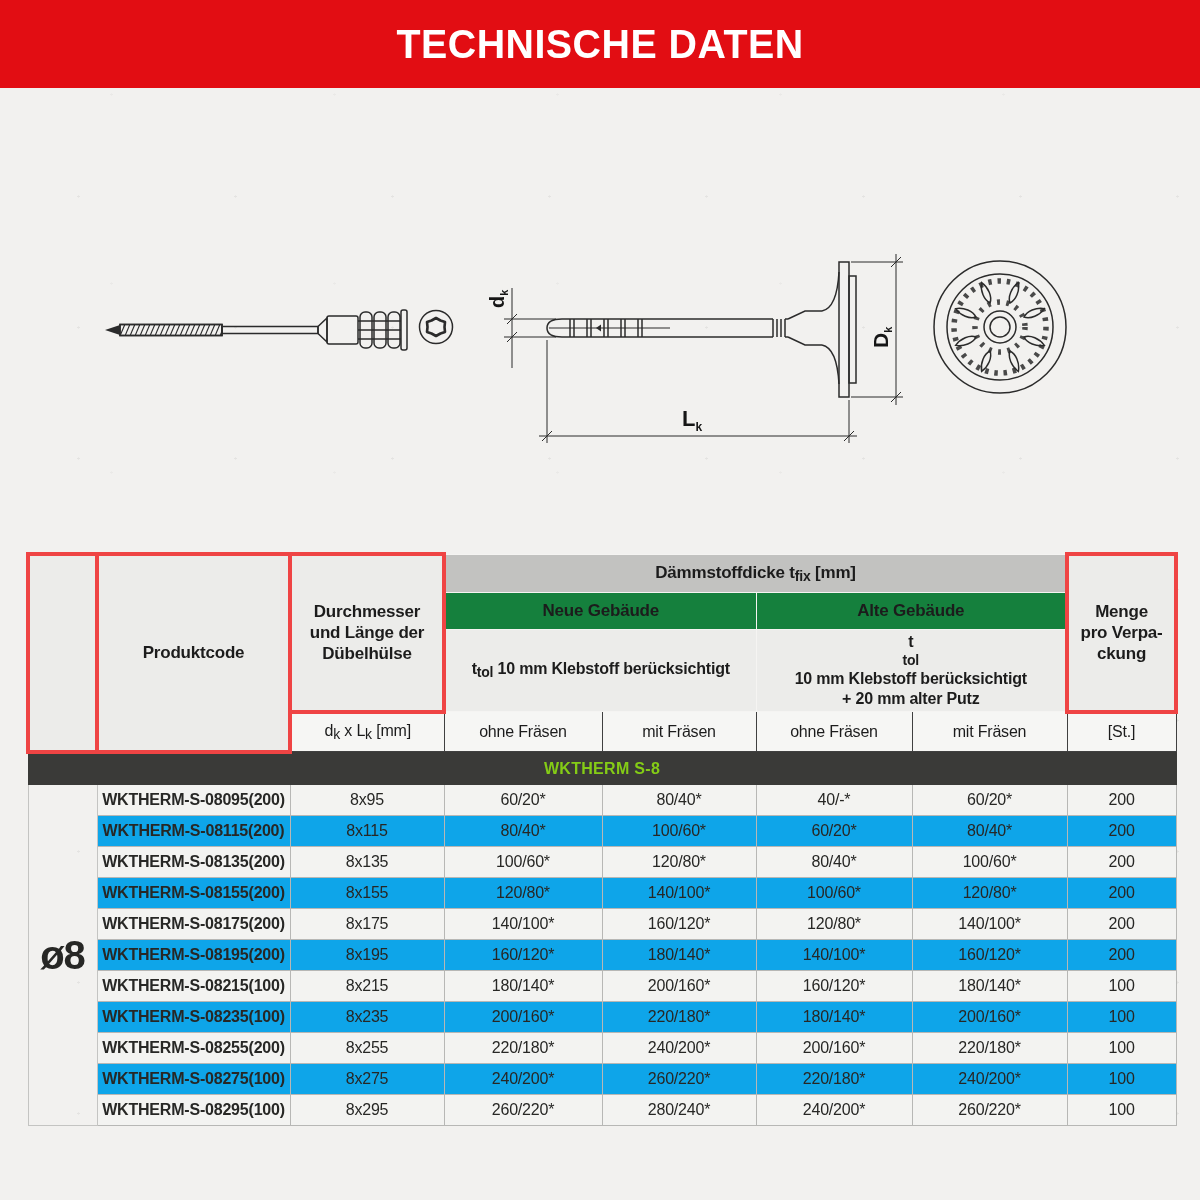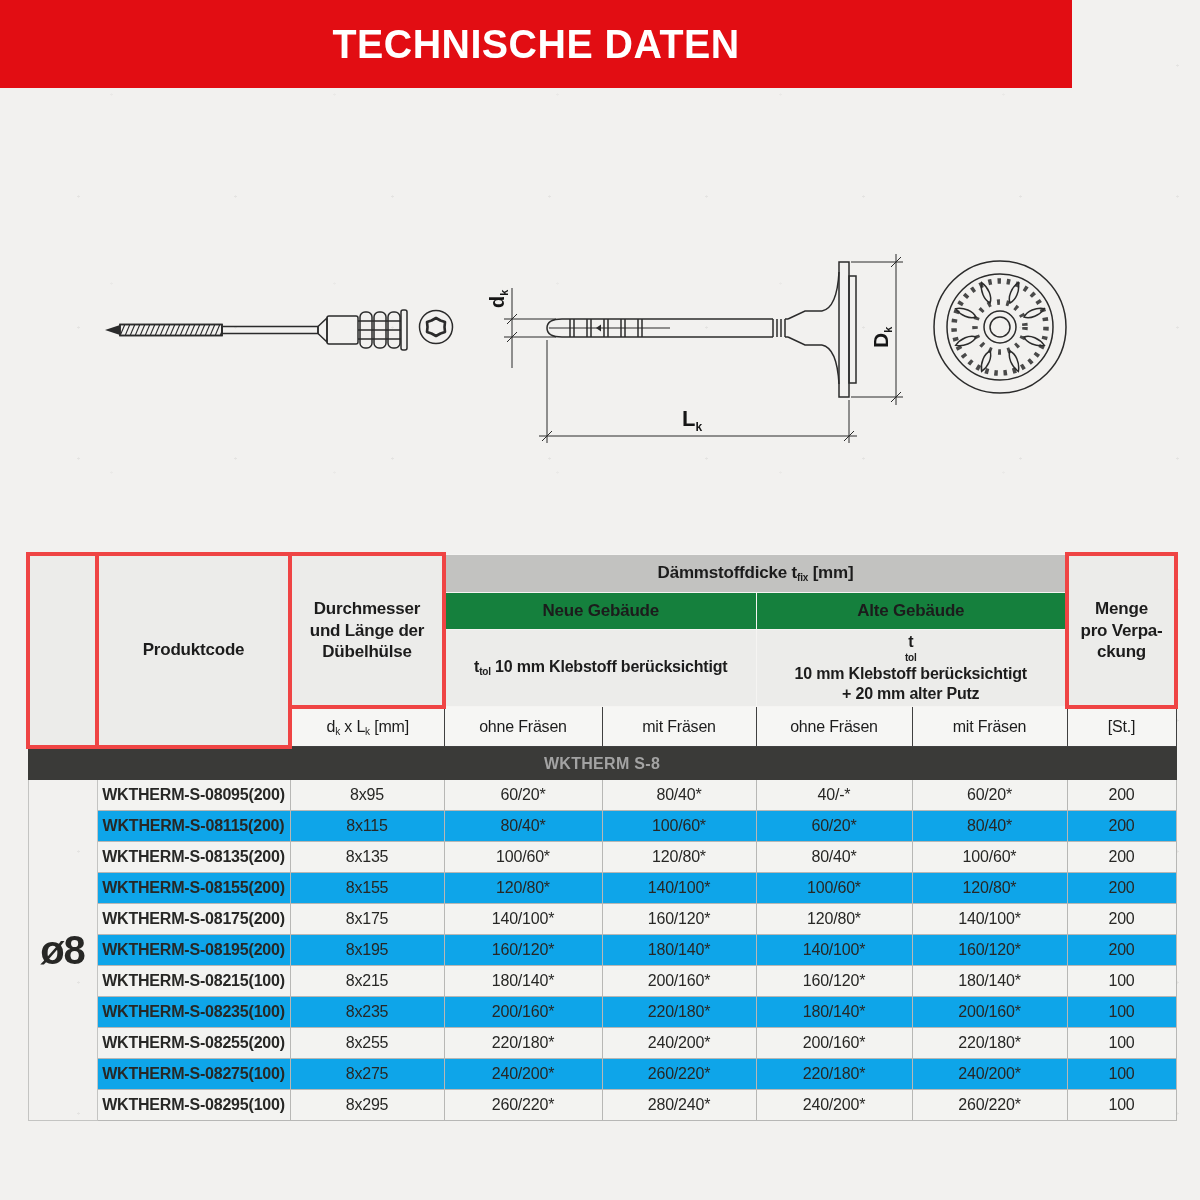--- a/index.html
+++ b/index.html
@@ -11,21 +11,21 @@
       radial-gradient(#e4e3e1 1px, transparent 1.5px),
       radial-gradient(#eae9e7 1px, transparent 1.5px);
     background-size:157px 131px, 223px 189px;
     color:#1c1c1c;
     overflow:hidden;
   }
   #page { position:relative; width:1200px; height:1200px; }
 
   
   .banner {
-    position:absolute; left:0; top:0; width:1072px; height:88px;
+    position:absolute; left:0; top:0; width:1200px; height:88px;
     background:#e20d13; display:flex; align-items:center; justify-content:center;
   }
   .banner h1 {
     color:#ffffff; font-size:41px; font-weight:800;
     letter-spacing:0.5px; transform:scaleX(0.96);
   }
 
   
   .drawings { position:absolute; left:60px; top:240px; width:1030px; height:230px; }
   .drawings svg text { font-family:"Liberation Sans", sans-serif; font-weight:bold; fill:#161616; }
@@ -40,34 +40,34 @@
 
   
   td.hL  { background:#ececea; border:4px solid #ef4444; font-weight:bold; font-size:17px; }
   td.hA  { background:#c2c2c0; border:1px solid #f5f4f2; font-weight:bold; font-size:17px; }
   td.hB  { background:#15803d; border:1px solid #f5f4f2; font-weight:bold; font-size:17px; }
   td.hC  { background:#ececea; border:1px solid #f5f4f2; font-weight:bold; font-size:16px; }
   td.hD  { background:#f6f6f4; border:1px solid #404040; font-weight:normal; font-size:16px; }
   tr.rA { height:38px; } tr.rB { height:37px; } tr.rC { height:63px; } tr.rD { height:40px; }
 
   td.groupband {
-    background:#3a3a38; color:#a3a3a3; font-weight:bold; font-size:16px;
+    background:#3a3a38; color:#84cc16; font-weight:bold; font-size:16px;
     letter-spacing:0.3px; border:1px solid #3a3a38; height:33px;
   }
 
   tr.dr { height:31px; }
   tr.dr td { border:1px solid #b7b7b5; color:#272725; }
   tr.dr.odd  td { background:#f3f3f1;margin-top:44px; }
   tr.dr.even td { background:#0ea5e9; }
   td.codeCell { font-weight:bold; font-size:16px; }
   td.diaCell {
     background:transparent !important; border:1px solid #c4c4c2 !important;
     font-weight:bold; font-size:40px; letter-spacing:-1px;
   }
-  .sub  { font-size:10px; vertical-align:-3px; }
+  .sub  { font-size:14px; vertical-align:-3px; }
   .stack span { display:block; line-height:1.25; }
 </style>
 </head>
 <body>
 <div id="page">
 
 <div class="banner">
   <h1>TECHNISCHE DATEN</h1>
 </div>
 

